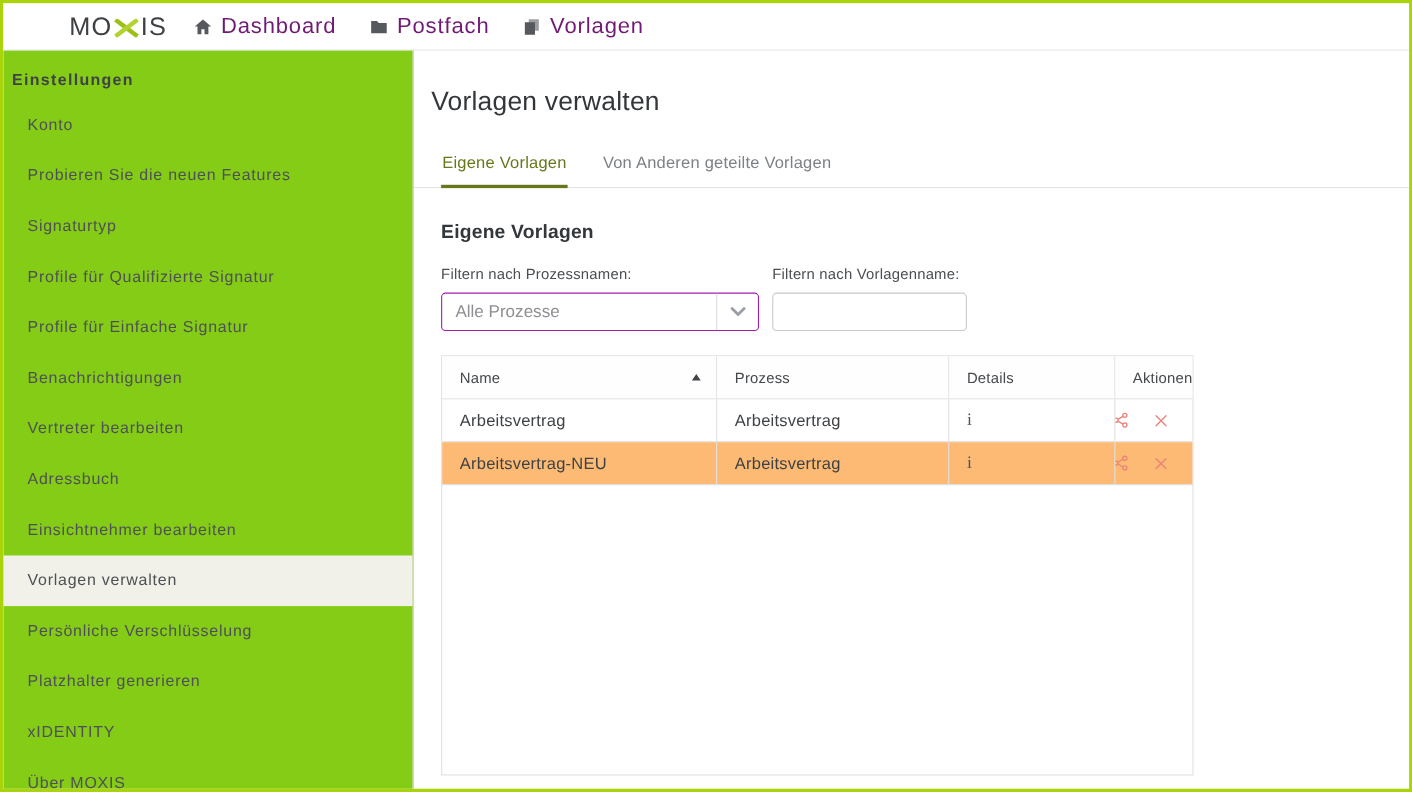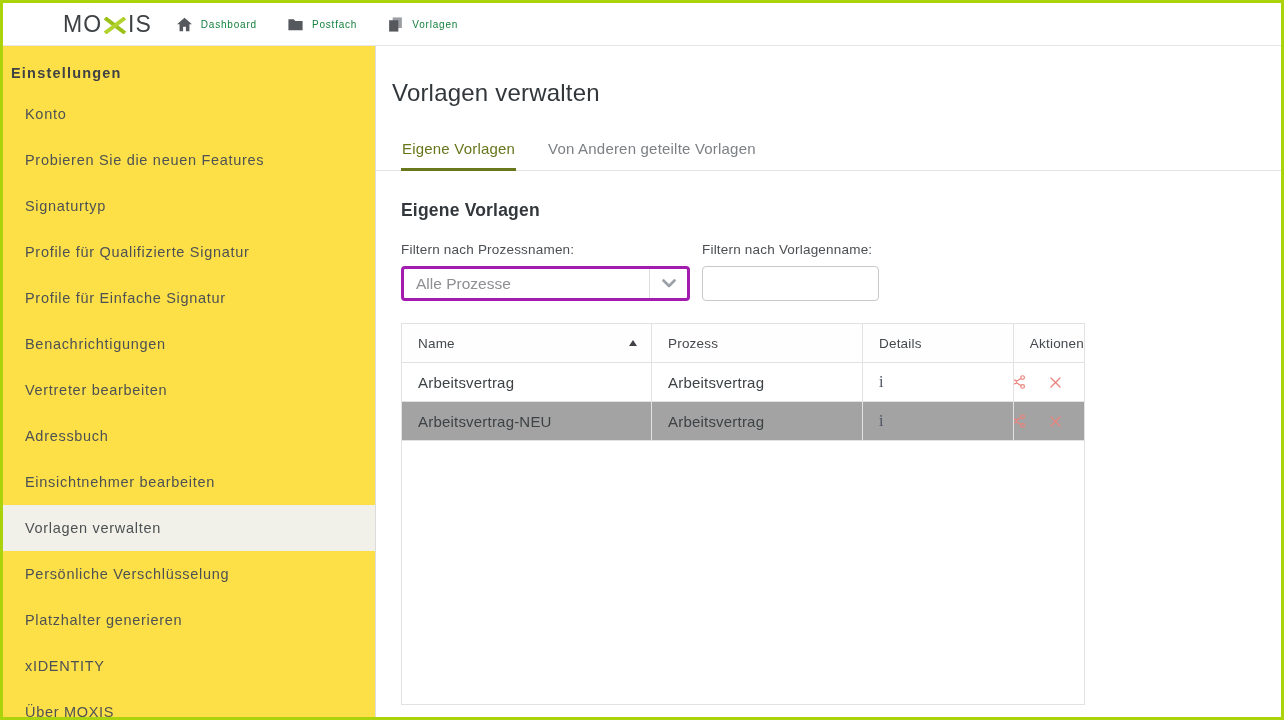--- a/index.html
+++ b/index.html
@@ -24,31 +24,31 @@
     display:flex; align-items:center;
     font-size:23px; font-weight:500; letter-spacing:1px;
     color:#3e4144;
     cursor:pointer;
   }
   .logo svg { margin:2px 1px 0 1px; }
   .nav { display:flex; align-items:center; margin-left:24px; }
   .nav-item {
     display:flex; align-items:center;
     margin-right:30px;
-    font-size:10px; letter-spacing:0.8px;
-    color:#15803d; cursor:pointer;
+    font-size:20px; letter-spacing:0.8px;
+    color:#701a75; cursor:pointer;
   }
   .nav-item svg { margin-right:8px; }
   
   .layout { display:flex; height:673px; }
   .sidebar {
     width:373px; flex:0 0 373px;
     border-right:1px solid #dcdcdc;
     padding-top:11px;
-    background:#fde047;
+    background:#84cc16;
   }
   .sidebar-header {
     font-size:14.5px; font-weight:bold; letter-spacing:1.2px;
     color:#3f4245;
     padding:8px 8px 10px 8px;
   }
   .sidebar-item {
     height:46px;
     display:flex; align-items:center;
     padding-left:22px;
@@ -90,21 +90,21 @@
   }
   
   .filters { display:flex; margin-top:21px; }
   .filter-col1 { width:289px; margin-right:12px; }
   .filter-label {
     font-size:13.5px; color:#4b4f53; letter-spacing:0.2px;
     margin-bottom:9px;
   }
   .select-box {
     width:289px; height:35px;
-    border:3px solid #a21caf; border-radius:4px;
+    border:1px solid #a21caf; border-radius:4px;
     display:flex; align-items:center;
     cursor:pointer; background:#fff;
   }
   .select-value {
     flex:1 1 auto; padding-left:12px;
     font-size:15.5px; color:#8e8e93;
   }
   .select-caret {
     width:38px; height:100%;
     border-left:1px solid #dcdcdc;
@@ -120,21 +120,21 @@
   
   .table {
     margin-top:22px;
     width:684px;
     border:1px solid #e2e2e2;
     height:382px;
     display:flex; flex-direction:column;
     background:#fff;
   }
   .t-row { display:flex; border-bottom:1px solid #e2e2e2; height:39px; }
-  .t-row.alt { background:#a3a3a3; }
+  .t-row.alt { background:#fdba74; }
   .t-cell {
     display:flex; align-items:center;
     padding-left:16px;
     border-right:1px solid #e2e2e2;
     font-size:15px; color:#3e4245; letter-spacing:0.2px;
     overflow:hidden;
   }
   .t-cell:last-child { border-right:none; }
   .c-name { width:250px; flex:0 0 250px; }
   .c-process { width:211px; flex:0 0 211px; }

